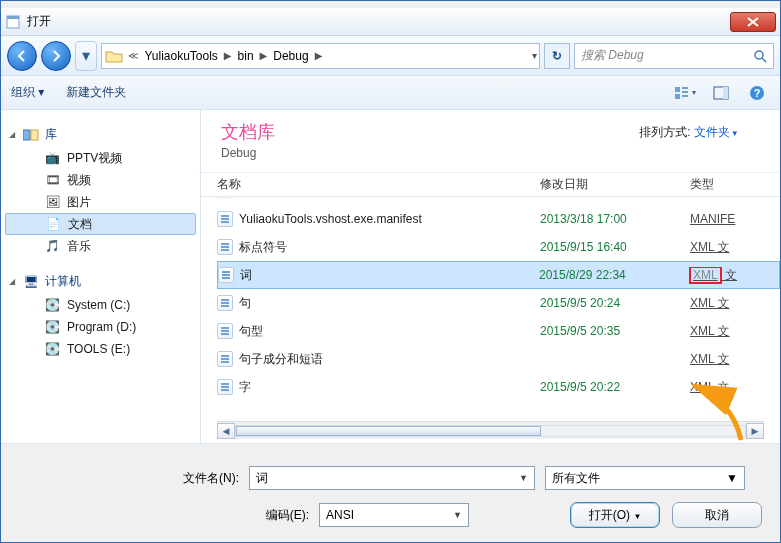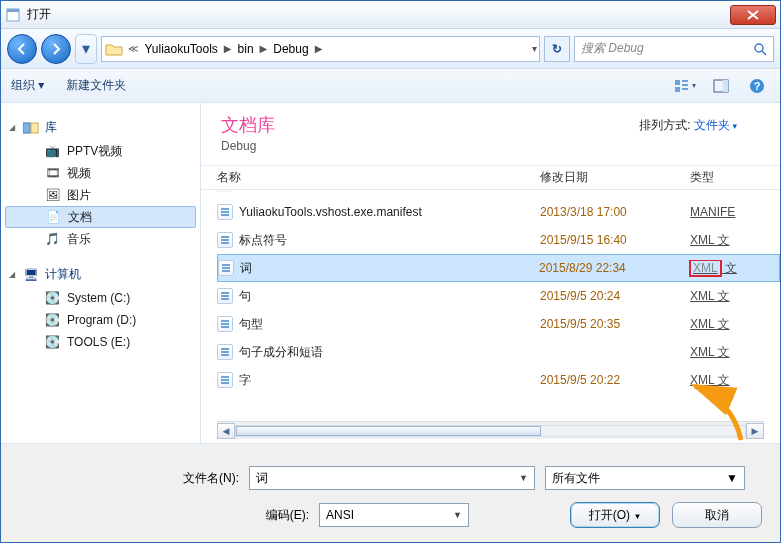--- a/index.html
+++ b/index.html
@@ -1,18 +1,18 @@
 <!DOCTYPE html>
 <html><head>
 <meta charset="utf-8">
 <style>
   * { box-sizing: border-box; margin: 0; padding: 0; font-family: "Segoe UI", "Microsoft YaHei", Tahoma, sans-serif; }
   html, body { width: 781px; height: 543px; overflow: hidden; }
   .window { width: 781px; height: 543px; border: 1px solid #2f6ab3; background: #f0f0f0; display: flex; flex-direction: column; }
-  .titlebar { height: 28px; background: linear-gradient(#fefefe, #e4ecf7); display: flex; align-items: center; padding: 0 4px; border-bottom: 1px solid #c6d5e8; }
+  .titlebar { height: 28px; background: linear-gradient(#fefefe, #e4ecf7); display: flex; align-items: center; padding: 0 4px; border-bottom: 1px solid #c6d5e8; margin-top: 7px; }
   .tb-icon { width: 16px; height: 16px; margin-right: 6px; display:flex;align-items:center;justify-content:center;}
   .tb-title { font-size: 12px; color: #000; flex: 1; }
   .tb-close { width: 46px; height: 20px; background: linear-gradient(#e67a6a,#c83c28); border: 1px solid #8a2b1d; border-radius: 3px; color:#fff; display:flex;align-items:center;justify-content:center; font-size:12px; }
   .navrow { height: 40px; background: linear-gradient(#f7fbff,#e3eefb); display:flex; align-items:center; padding: 4px 6px; gap:4px; border-bottom:1px solid #d0dced;}
   .nav-btn { width:30px; height:30px; border-radius:50%; background: radial-gradient(circle at 35% 30%, #6fb7ff, #1565c0); border:1px solid #0d47a1; display:flex;align-items:center;justify-content:center; color:#fff; }
   .nav-btn.small { width:22px; height:30px; border-radius:4px; background:linear-gradient(#f7fbff,#e3eefb); border:1px solid #b8cde6; color:#2f5d9b;}
   .addressbar { flex:1; display:flex; align-items:center; background:#fff; border:1px solid #a6bfdc; height:26px; font-size:12px; color:#000;}
   .addr-folder { width:24px; height:22px; display:flex;align-items:center;justify-content:center;}
   .addr-seg { padding: 16px 4px; display:flex; align-items:center; height:100%;}
   .addr-seg.arrow { color:#555; font-size:10px; padding:0 2px;}
@@ -39,21 +39,21 @@
   .lib-sort a { color:#0b5cd8; text-decoration:none; }
   .lib-sort .sortdrop::after { content:" ▾"; font-size:9px;}
   .cols { display:flex; height:24px; align-items:center; border-bottom:1px solid #e8e8e8; font-size:12px; color:#333; padding-left:16px;}
   .col-name { flex:1; min-width:0;}
   .col-date { width:150px; text-align:left;}
   .col-type { width:90px; text-align:left; overflow:hidden; white-space:nowrap;}
   .filelist { flex:1; overflow:hidden; font-size:12px; color:#202020; position:relative;}
   .filelist-inner { position:absolute; left:0; right:0; top:-20px; padding-left:16px; }
   .frow { display:flex; height:28px; align-items:center; }
   .frow .fname { flex:1; display:flex; align-items:center; gap:6px; min-width:0; white-space:nowrap; overflow:hidden;}
-  .frow .fdate { width:150px; color:#a16207;}
+  .frow .fdate { width:150px; color:#15803d;}
   .frow .ftype { width:90px; color:#4a4a4a; overflow:hidden; white-space:nowrap;text-decoration:underline;}
   .frow.selected { background:#cde6ff; border:1px solid #7db7ea;}
   .frow.selected .ftype .hl { border:2px solid #d23; padding:0 2px; color:#888;}
   .arrow-overlay { position:absolute; right:28px; bottom:96px; pointer-events:none;}
   .hscroll { height:18px; background:#f0f0f0; border-top:1px solid #d6dde6; display:flex; align-items:center; margin:0 16px 4px;}
   .hscroll .btn { width:18px; height:16px; background:linear-gradient(#fdfdfd,#e4e9f0); border:1px solid #b5c3d3; display:flex;align-items:center;justify-content:center; font-size:9px; color:#486a96;}
   .hscroll .track { flex:1; background:#eef2f6; border:1px solid #d6dde6; height:12px; position:relative;}
   .hscroll .thumb { position:absolute; left:0; top:0; height:10px; width:60%; background:linear-gradient(#fafcff,#d2dfee); border:1px solid #9db7d2;}
   .footer { background:#f0f0f0; border-top:1px solid #d9e4f1; padding:22px 18px 14px; font-size:12px; display:flex; flex-direction:column; gap:12px;}
   .footer-row { display:flex; align-items:center; gap:10px; }

